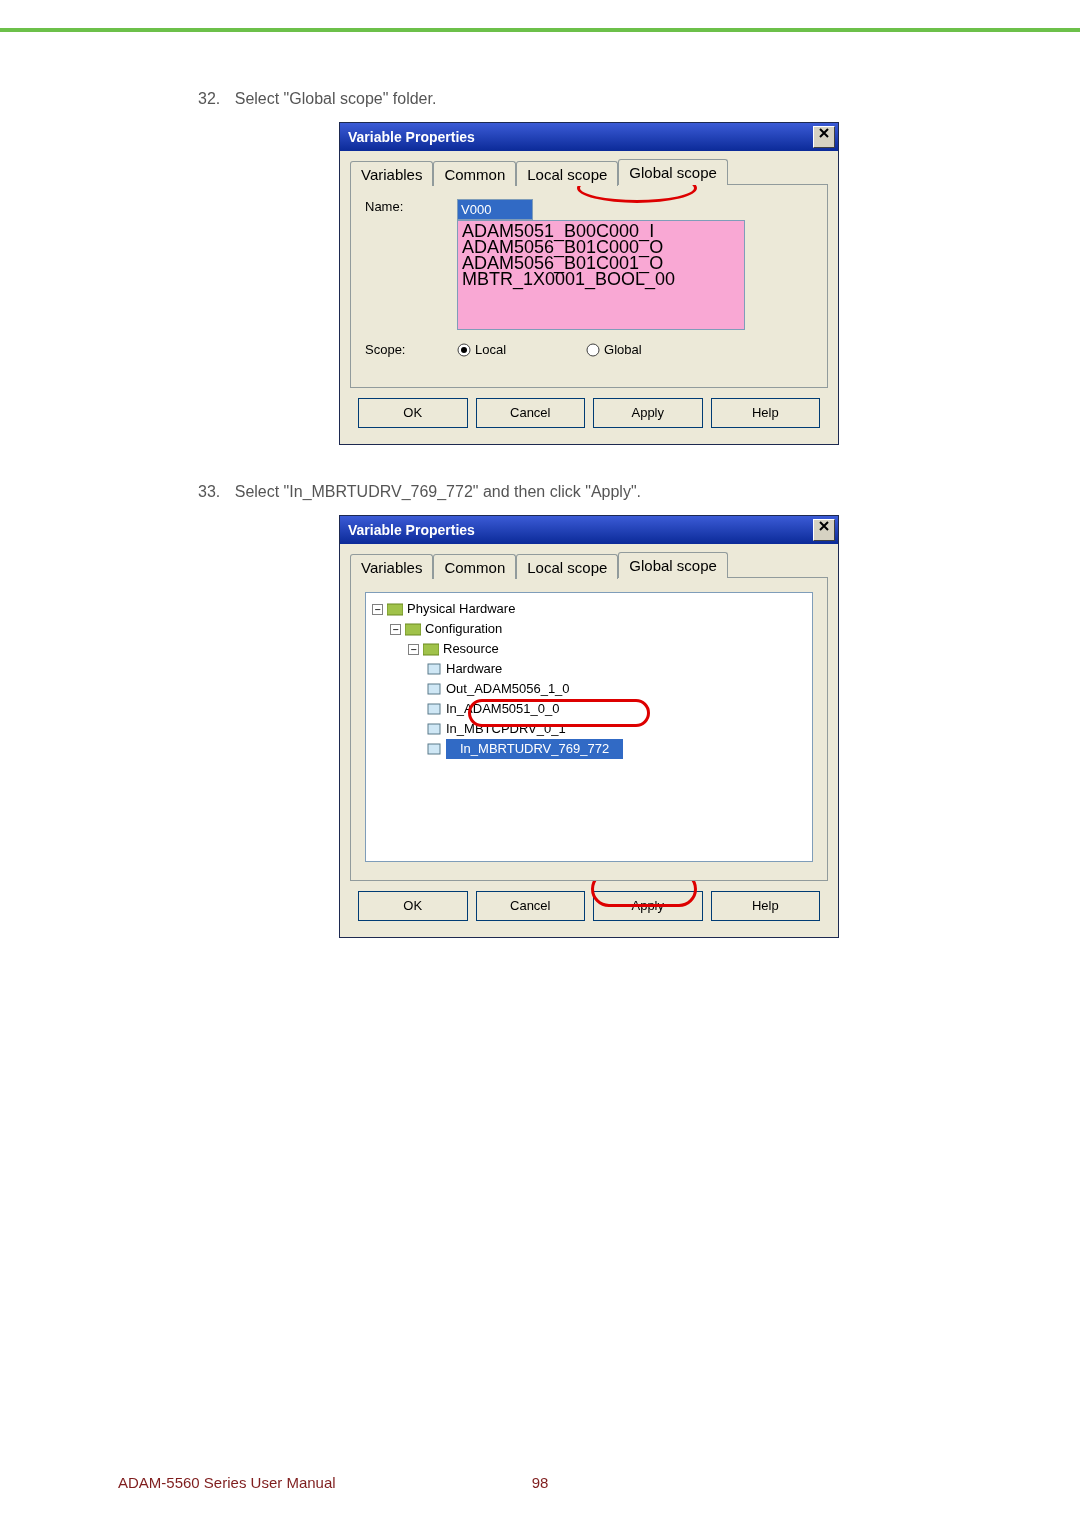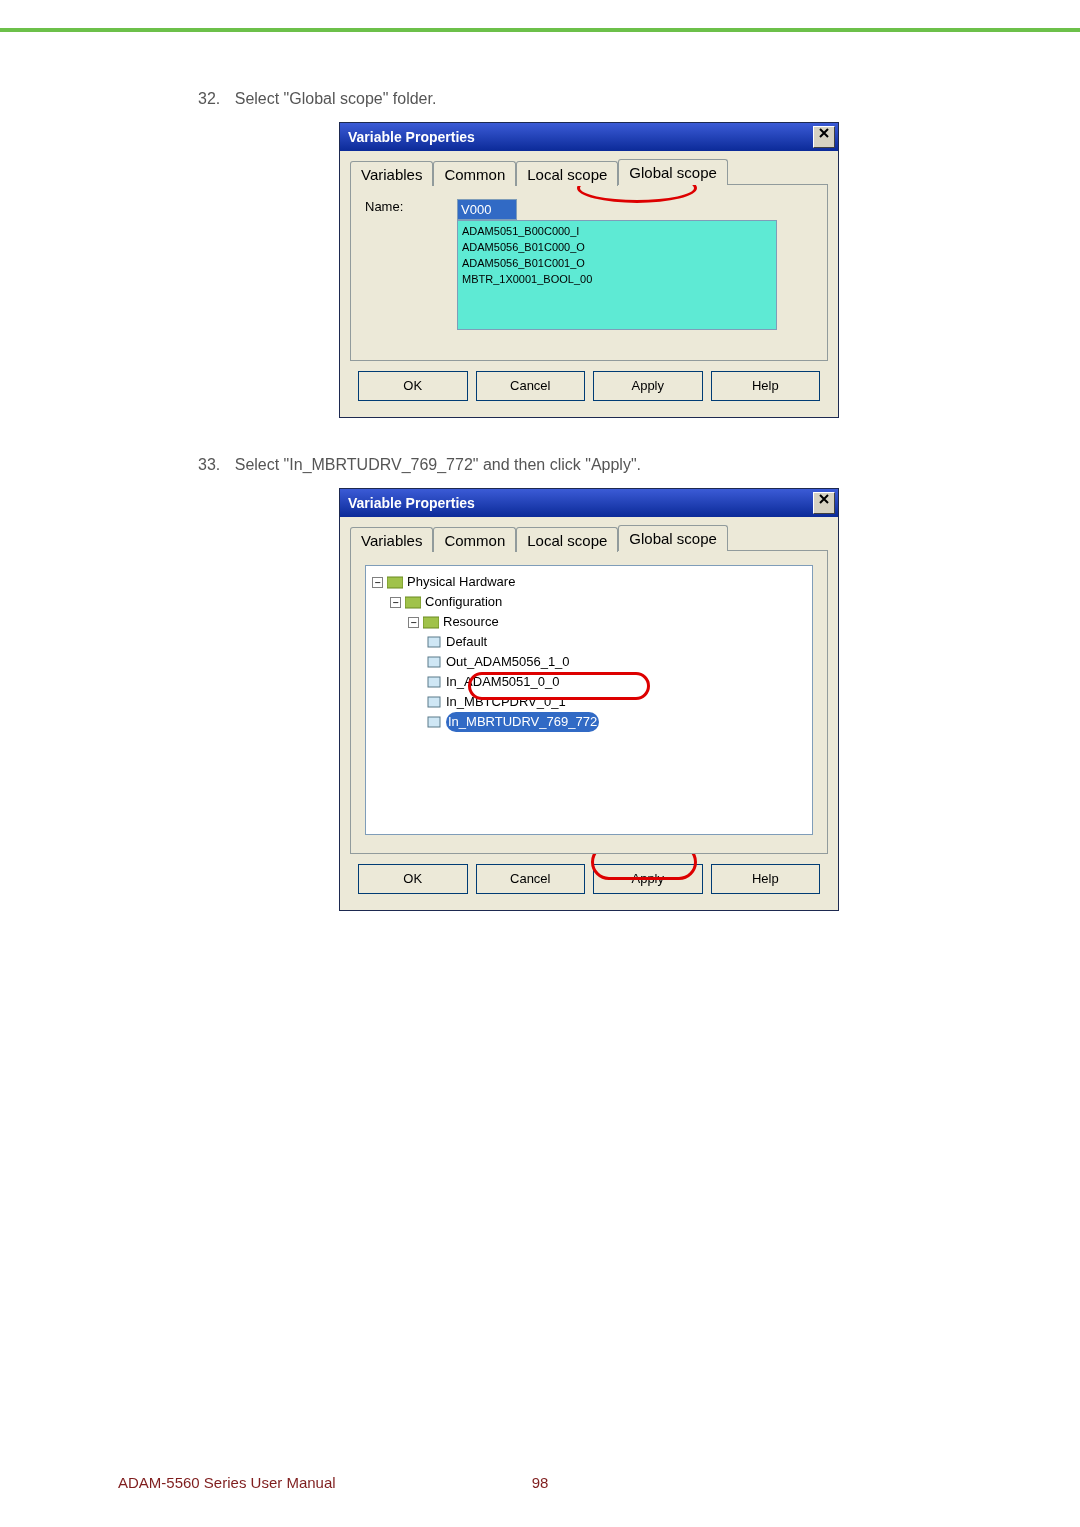--- a/index.html
+++ b/index.html
@@ -109,24 +109,24 @@
   .lbl { width: 92px; font-size: 13px; color: #000; }
   .inp, .txtarea {
     background: #fff;
     border: 1px solid #7f9db9;
     font-family: Tahoma, Arial;
     font-size: 13px;
     padding: 2px 3px;
   }
   .inp.sel { background: #316ac5; color:#fff; }
   .listbox {
-    width: 320px; height: 110px;
-    background: #5eead4;
+    width: 288px; height: 110px;
+    background: #f9a8d4;
     border: 1px solid #7f9db9;
-    font-size: 11px;
+    font-size: 18px;
     padding: 2px 4px;
     line-height: 16px;
     white-space: pre;
     color: #000;
     overflow: hidden;
   }
   .radio-row { display:flex; align-items:center; gap: 80px; }
   .radio { display:flex; align-items:center; gap:4px; }
   .radio svg { flex: none; }
   .desc-wrap { position:relative; width: 320px; }
@@ -171,21 +171,21 @@
     color:#000;
   }
   .tnode { display:flex; align-items:center; gap:4px; line-height:20px; }
   .expander {
     width:11px; height:11px; border:1px solid #808080;
     display:flex; align-items:center; justify-content:center;
     font-size:10px; line-height:9px; font-family:monospace;
     background:#fff; flex:none;
   }
   .ticon { width:16px; height:14px; flex:none; }
-  .sel-node { background:#316ac5; color:#fff; padding:0 2px;border-radius:10px; }
+  .sel-node { background:#316ac5; color:#fff; padding:0 14px; }
 
   .ind1 { margin-left: 18px; }
   .ind2 { margin-left: 36px; }
   .ind3 { margin-left: 54px; }
 
   .footer {
     position:absolute;
     bottom: 36px;
     width: 1080px;
     font-size: 15px;
@@ -231,28 +231,46 @@
         <div class="tab">Common</div>
         <div class="tab">Local scope</div>
         <div class="tab active">Global scope</div>
       </div>
       <div class="tab-pane">
         <div class="red-circle circle-tab1"></div>
 
         <div class="row">
           <div class="lbl">Name:</div>
           <div style="flex:1">
-            <div class="inp sel" style="width:60px">V000</div>
+            <div class="inp sel" style="width:76px">V000</div>
             <div class="listbox">ADAM5051_B00C000_I
 ADAM5056_B01C000_O
 ADAM5056_B01C001_O
 MBTR_1X0001_BOOL_00</div>
           </div>
         </div>
 
+        <div class="row" style="align-items:center">
+          <div class="lbl">Scope:</div>
+          <div class="radio-row">
+            <div class="radio">
+              <svg width="14" height="14">
+                  <circle cx="7" cy="7" r="6" fill="#fff" stroke="#404040"></circle>
+                  <circle cx="7" cy="7" r="3" fill="#000"></circle>
+                </svg>
+              <span>Local</span>
+            </div>
+            <div class="radio">
+              <svg width="14" height="14">
+                  <circle cx="7" cy="7" r="6" fill="#fff" stroke="#404040"></circle>
+                </svg>
+              <span>Global</span>
+            </div>
+          </div>
+        </div>
 
       </div>
 
       <div class="btnrow">
         <div class="btn">OK</div>
         <div class="btn">Cancel</div>
         <div class="btn">Apply</div>
         <div class="btn">Help</div>
       </div>
     </div>
@@ -300,21 +318,21 @@
             <div class="expander">−</div>
             <svg class="ticon">
                   <rect x="0" y="2" width="16" height="11" fill="#a0c24a" stroke="#6b8a20"></rect>
                 </svg>
             <span>Resource</span>
           </div>
           <div class="tnode ind3">
             <svg class="ticon">
                   <rect x="2" y="2" width="12" height="10" fill="#cfe7f5" stroke="#5a7a8a"></rect>
                 </svg>
-            <span>Default</span>
+            <span>Hardware</span>
           </div>
           <div class="tnode ind3">
             <svg class="ticon">
                   <rect x="2" y="2" width="12" height="10" fill="#cfe7f5" stroke="#5a7a8a"></rect>
                 </svg>
             <span>Out_ADAM5056_1_0</span>
           </div>
           <div class="tnode ind3">
             <svg class="ticon">
                   <rect x="2" y="2" width="12" height="10" fill="#cfe7f5" stroke="#5a7a8a"></rect>

